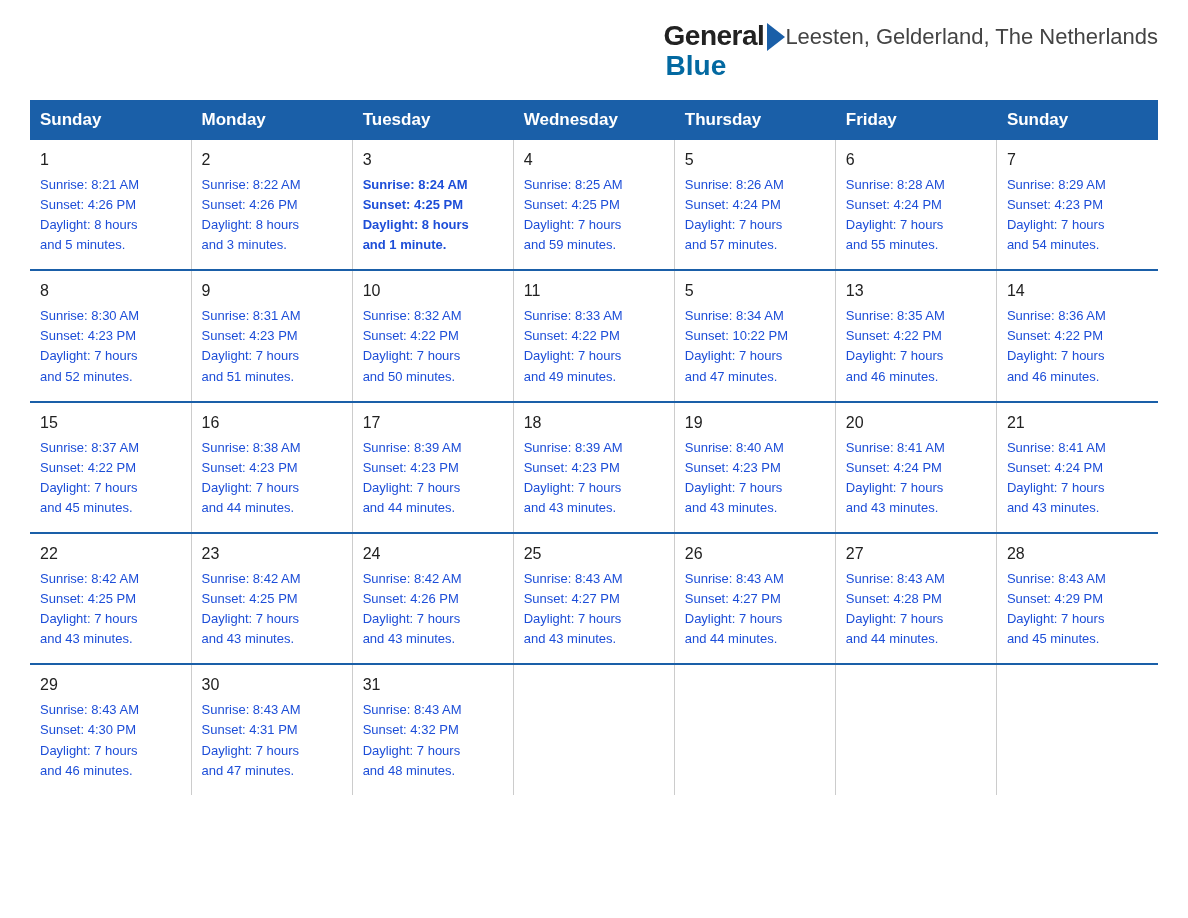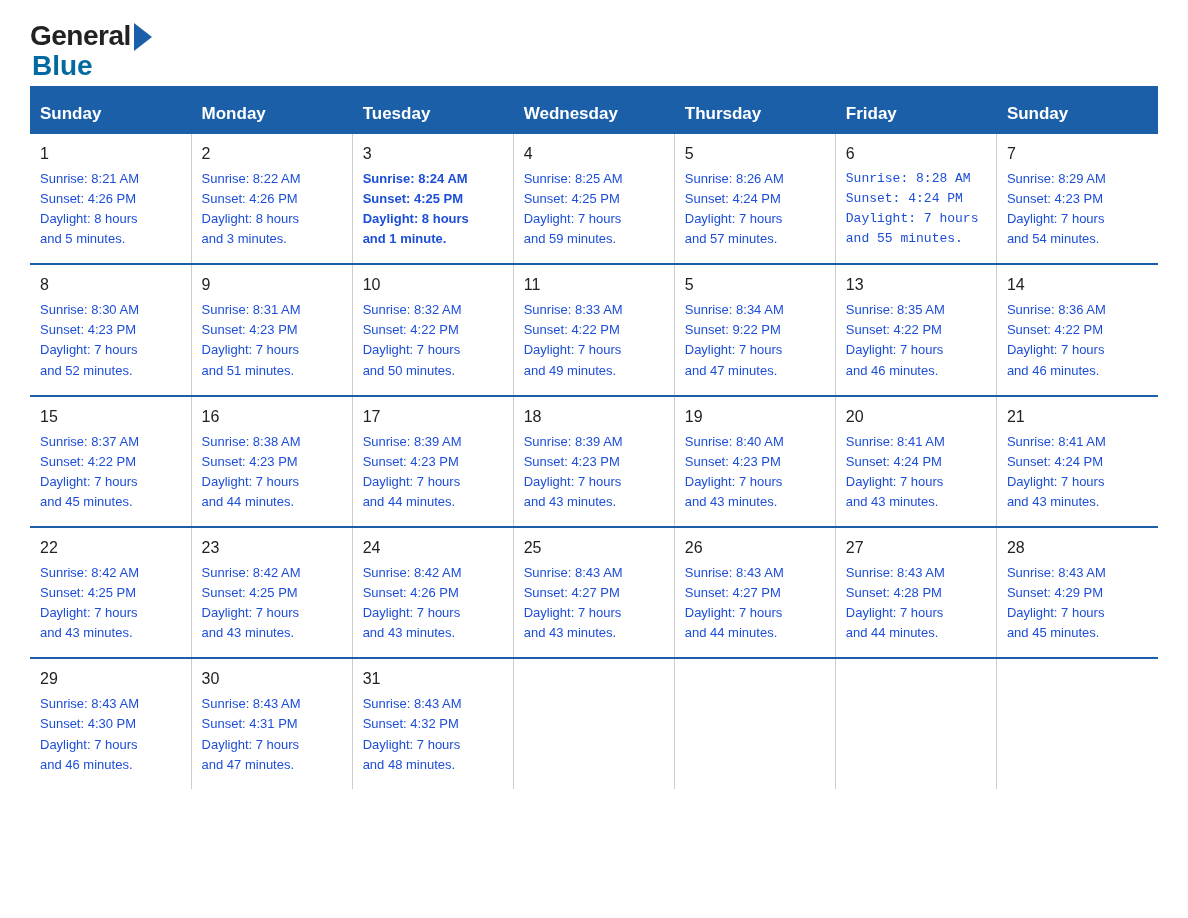--- a/index.html
+++ b/index.html
@@ -6,23 +6,23 @@
     body {
       font-family: Arial, sans-serif;
       background: #fff;
       color: #222;
       width: 1188px;
       min-height: 918px;
       padding: 20px 30px;
     }
     .header-area {
       display: flex;
-      justify-content: flex-start;
+      justify-content: flex-end;
       align-items: flex-start;
-      margin-bottom: 4px;
+      margin-bottom: 18px;
     }
     .logo {
       display: flex;
       flex-direction: column;
       align-items: flex-start;
     }
     .logo-top {
       display: flex;
       align-items: center;
     }
@@ -65,21 +65,21 @@
     .calendar-table {
       width: 100%;
       border-collapse: collapse;
       table-layout: fixed;
     }
     .calendar-table thead tr {
       background-color: #1a5fa8;
       color: #fff;
     }
     .calendar-table thead th {
-      padding: 18px 10px 8px 10px;
+      padding: 10px 10px 8px 10px;
       font-size: 17px;
       font-weight: 600;
       text-align: left;
       border-right: 1px solid #1a5fa8;
     }
     .calendar-table tbody tr {
       border-top: 2px solid #1a5fa8;
     }
     .calendar-table tbody td {
       vertical-align: top;
@@ -114,20 +114,21 @@
 
 <div class="header-area">
   <div class="logo">
     <div class="logo-top">
       <span class="logo-general">General</span>
       <div class="logo-arrow"></div>
     </div>
     <span class="logo-blue">Blue</span>
   </div>
   <div class="title-area">
+    <div class="location-title">Leesten, Gelderland, The Netherlands</div>
   </div>
 </div>
 
 <table class="calendar-table">
   <thead>
     <tr>
     <th>Sunday</th>
         <th>Monday</th>
         <th>Tuesday</th>
         <th>Wednesday</th>
@@ -168,21 +169,21 @@
         </td>
         <td>
           <span class="day-number">5</span>
           <div class="day-info" style="white-space: pre-line;">Sunrise: 8:26 AM
 Sunset: 4:24 PM
 Daylight: 7 hours
 and 57 minutes.</div>
         </td>
         <td>
           <span class="day-number">6</span>
-          <div class="day-info" style="white-space: pre-line; font-family: Liberation Mono, monospace;">Sunrise: 8:28 AM
+          <div class="day-info" style="white-space: pre-line;">Sunrise: 8:28 AM
 Sunset: 4:24 PM
 Daylight: 7 hours
 and 55 minutes.</div>
         </td>
         <td>
           <span class="day-number">7</span>
           <div class="day-info" style="white-space: pre-line;">Sunrise: 8:29 AM
 Sunset: 4:23 PM
 Daylight: 7 hours
 and 54 minutes.</div>
@@ -213,21 +214,21 @@
         <td>
           <span class="day-number">11</span>
           <div class="day-info" style="white-space: pre-line;">Sunrise: 8:33 AM
 Sunset: 4:22 PM
 Daylight: 7 hours
 and 49 minutes.</div>
         </td>
         <td>
           <span class="day-number">5</span>
           <div class="day-info" style="white-space: pre-line;">Sunrise: 8:34 AM
-Sunset: 9:22 PM
+Sunset: 10:22 PM
 Daylight: 7 hours
 and 47 minutes.</div>
         </td>
         <td>
           <span class="day-number">13</span>
           <div class="day-info" style="white-space: pre-line;">Sunrise: 8:35 AM
 Sunset: 4:22 PM
 Daylight: 7 hours
 and 46 minutes.</div>
         </td>

